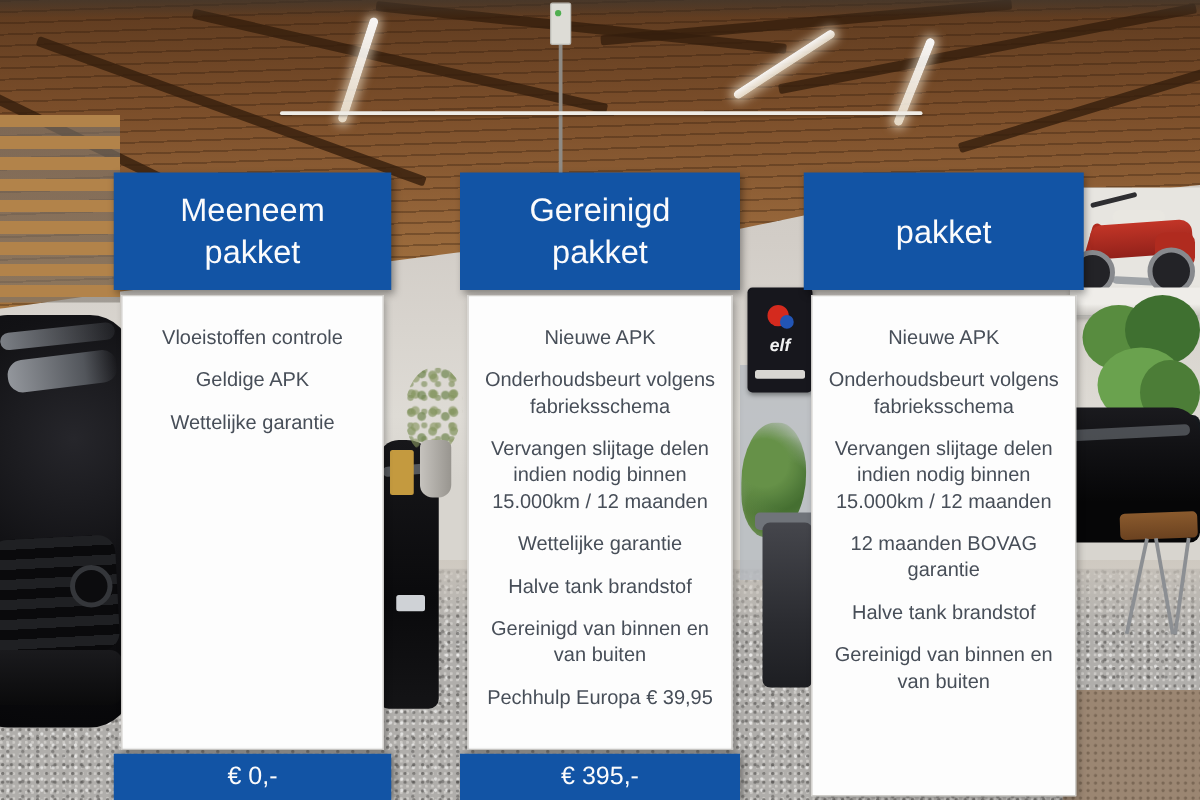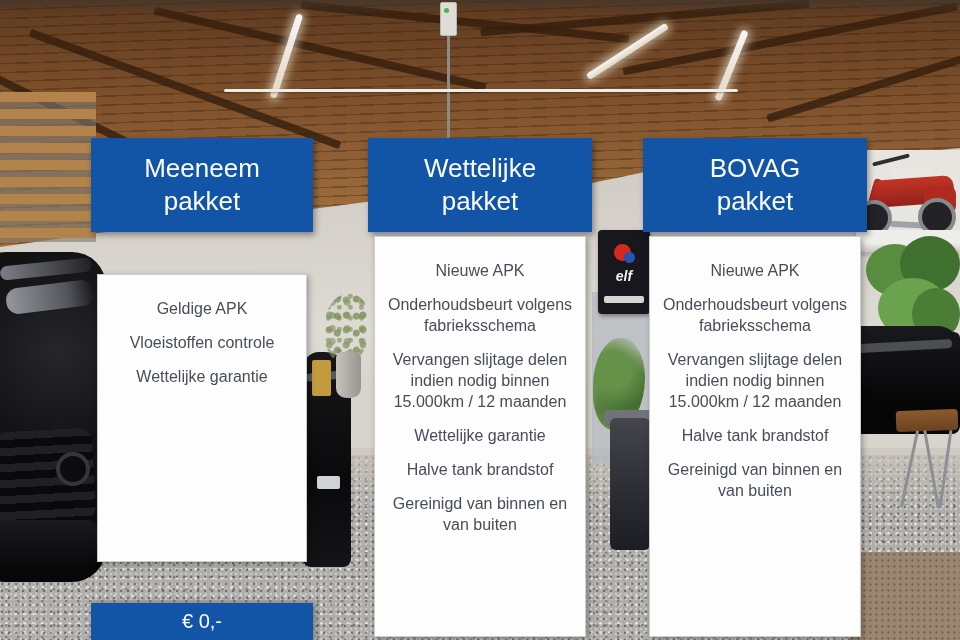--- a/index.html
+++ b/index.html
@@ -91,21 +91,21 @@
   .car-right-glint{left:842px;top:342px;width:110px;height:9px;border-radius:4px;background:rgba(130,135,142,.5);transform:rotate(-3deg);}
   .stool-seat{left:896px;top:410px;width:62px;height:21px;border-radius:4px;background:linear-gradient(180deg,#8a5a2d,#6b4220);transform:rotate(-2deg);}
   .stool-leg{position:absolute;width:3px;height:78px;background:#8c8f93;}
   .mat{left:850px;top:552px;width:110px;height:88px;border-radius:8px 0 0 0;background:#9b8672;
     background-image:radial-gradient(circle at 40% 40%,rgba(60,45,30,.35) 0 1px,transparent 1.5px);background-size:6px 6px;}
   
   .title{left:0;top:26px;width:960px;text-align:center;color:#f3f0ea;font-size:46px;font-weight:800;letter-spacing:3px;text-shadow:0 2px 3px rgba(0,0,0,.25);}
   .title-underline{left:224px;top:89px;width:514px;height:3px;background:#efece6;border-radius:2px;box-shadow:0 1px 2px rgba(0,0,0,.3);}
   
   .col{position:absolute;top:138px;height:502px;display:flex;flex-direction:column;}
-  .col1{left:91px;width:222px;gap:38px;}
+  .col1{left:91px;width:222px;}
   .col2{left:368px;width:224px;}
   .col3{left:643px;width:224px;}
   .col-header{
     height:94px;flex:0 0 auto;background:#1254a5;color:#fbfbfc;
     display:flex;flex-direction:column;align-items:center;justify-content:center;
     font-size:26px;line-height:33px;box-shadow:2px 3px 6px rgba(0,0,0,.38);
   }
   .col-body{
     flex:1 1 auto;margin:4px 6px 3px 6px;background:#fdfdfd;border:1px solid #cfcdc9;
     box-shadow:2px 2px 6px rgba(0,0,0,.3);
@@ -197,51 +197,55 @@
   <div class="abs mat"></div>
 
   <div class="abs title-underline"></div>
 
   <div class="col col1">
     <div class="col-header">
       <span>Meeneem</span>
       <span>pakket</span>
     </div>
     <div class="col-body">
+        <p class="feature">Vloeistoffen controle</p>
         <p class="feature">Geldige APK</p>
-        <p class="feature">Vloeistoffen controle</p>
         <p class="feature">Wettelijke garantie</p>
       </div>
     <div class="col-footer">
       <span>€ 0,-</span>
     </div>
   </div>
 
   <div class="col col2">
     <div class="col-header">
-      <span>Wettelijke</span>
+      <span>Gereinigd</span>
       <span>pakket</span>
     </div>
     <div class="col-body">
         <p class="feature">Nieuwe APK</p>
         <p class="feature">Onderhoudsbeurt volgens fabrieksschema</p>
         <p class="feature">Vervangen slijtage delen indien nodig binnen 15.000km / 12 maanden</p>
         <p class="feature">Wettelijke garantie</p>
         <p class="feature">Halve tank brandstof</p>
         <p class="feature">Gereinigd van binnen en van buiten</p>
+        <p class="feature">Pechhulp Europa € 39,95</p>
       </div>
+    <div class="col-footer">
+      <span>€ 395,-</span>
+    </div>
   </div>
 
   <div class="col col3">
     <div class="col-header">
-      <span>BOVAG</span>
       <span>pakket</span>
     </div>
     <div class="col-body">
         <p class="feature">Nieuwe APK</p>
         <p class="feature">Onderhoudsbeurt volgens fabrieksschema</p>
         <p class="feature">Vervangen slijtage delen indien nodig binnen 15.000km / 12 maanden</p>
+        <p class="feature">12 maanden BOVAG garantie</p>
         <p class="feature">Halve tank brandstof</p>
         <p class="feature">Gereinigd van binnen en van buiten</p>
       </div>
   </div>
 
 </div>
 
 </body></html>

